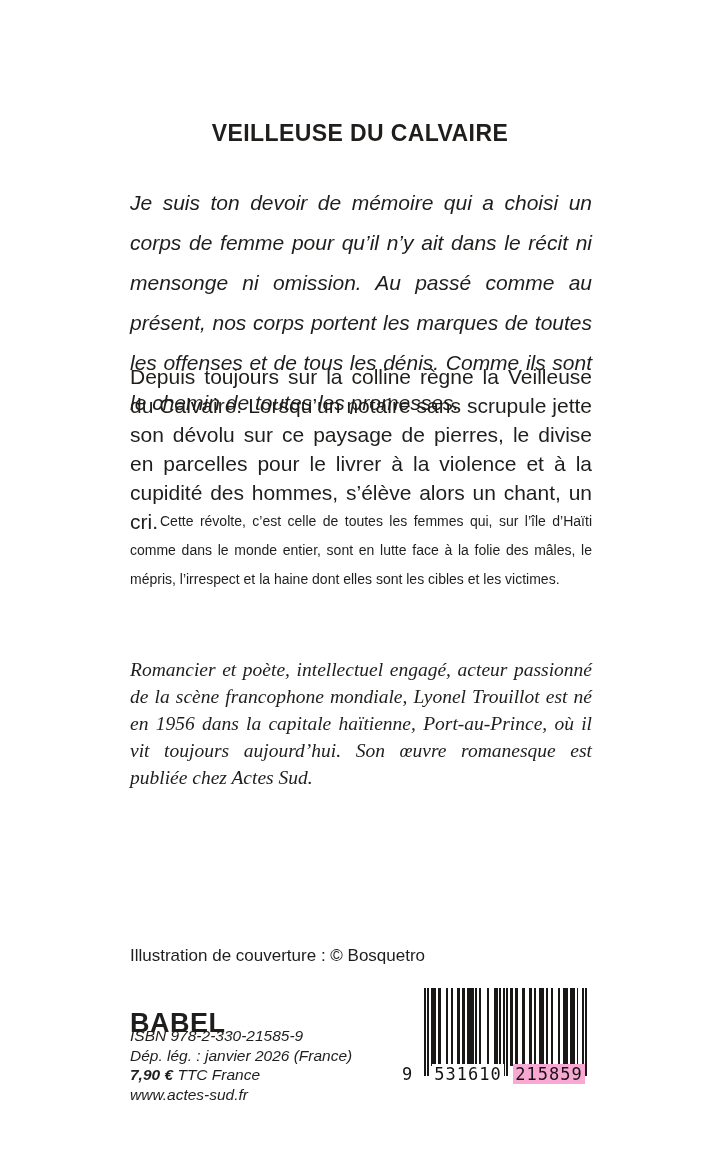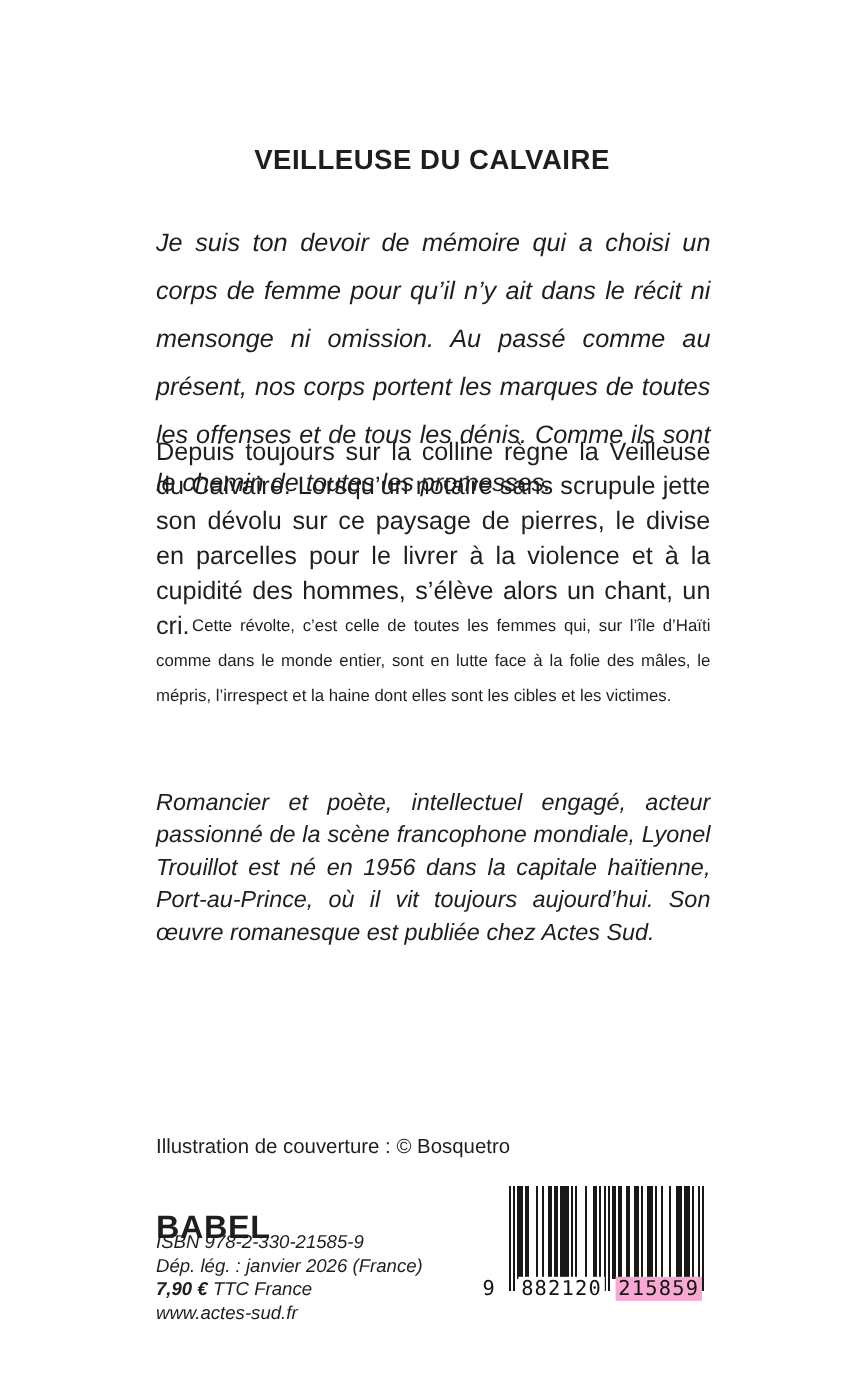--- a/index.html
+++ b/index.html
@@ -43,20 +43,21 @@
     line-height: 29px;
     text-align: justify;
     text-indent: 30px;
   }
   .bio {
     top: 656px;
     font-style: italic;
     font-size: 19.5px;
     line-height: 27px;
     text-align: justify;
+    font-family: Liberation Serif, serif;
   }
   .illustration-credit {
     top: 946px;
     font-size: 17px;
   }
   .babel-logo {
     top: 1008px;
     font-size: 27px;
     font-weight: 700;
     letter-spacing: 0.5px;
@@ -162,17 +163,17 @@
         <rect x="140.69" y="0" width="1.72" height="78" fill="#1a1817"></rect>
         <rect x="142.41" y="0" width="1.72" height="78" fill="#1a1817"></rect>
         <rect x="145.84" y="0" width="1.72" height="78" fill="#1a1817"></rect>
         <rect x="147.56" y="0" width="1.72" height="78" fill="#1a1817"></rect>
         <rect x="149.27" y="0" width="1.72" height="78" fill="#1a1817"></rect>
         <rect x="152.71" y="0" width="1.72" height="78" fill="#1a1817"></rect>
         <rect x="157.85" y="0" width="1.72" height="88" fill="#1a1817"></rect>
         <rect x="161.28" y="0" width="1.72" height="88" fill="#1a1817"></rect>
       </svg>
     <span class="bc-digit bc-lead">9</span>
-    <span class="bc-digit bc-left">882120</span>
+    <span class="bc-digit bc-left">531610</span>
     <span class="bc-digit bc-right">215859</span>
   </div>
 
 </div>
 
 </body></html>

